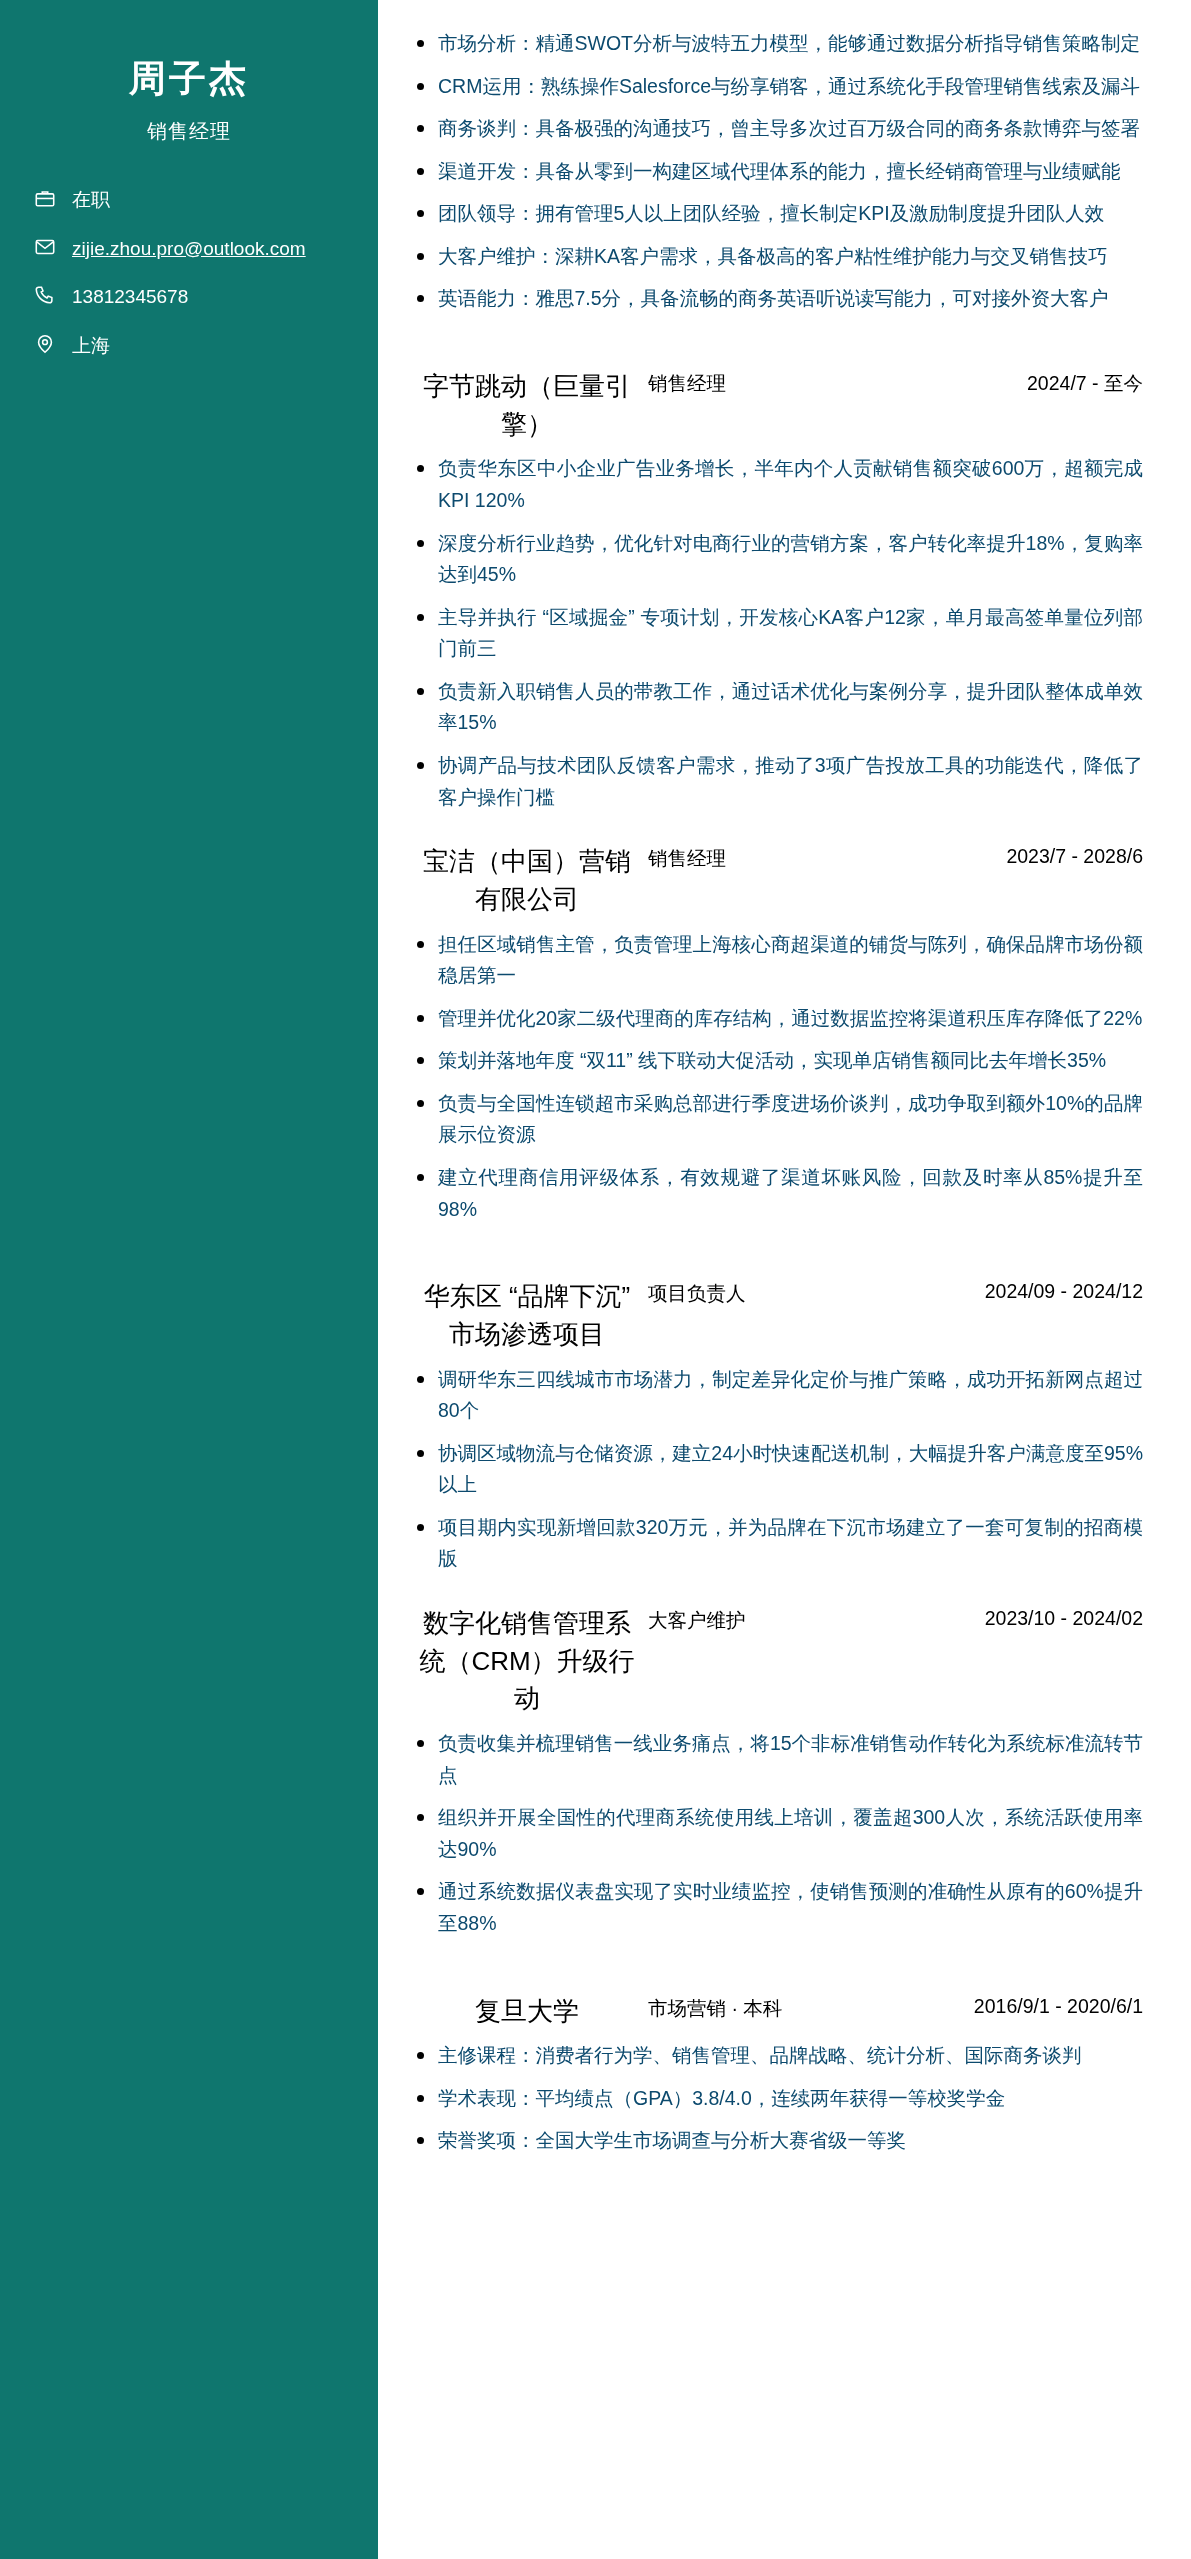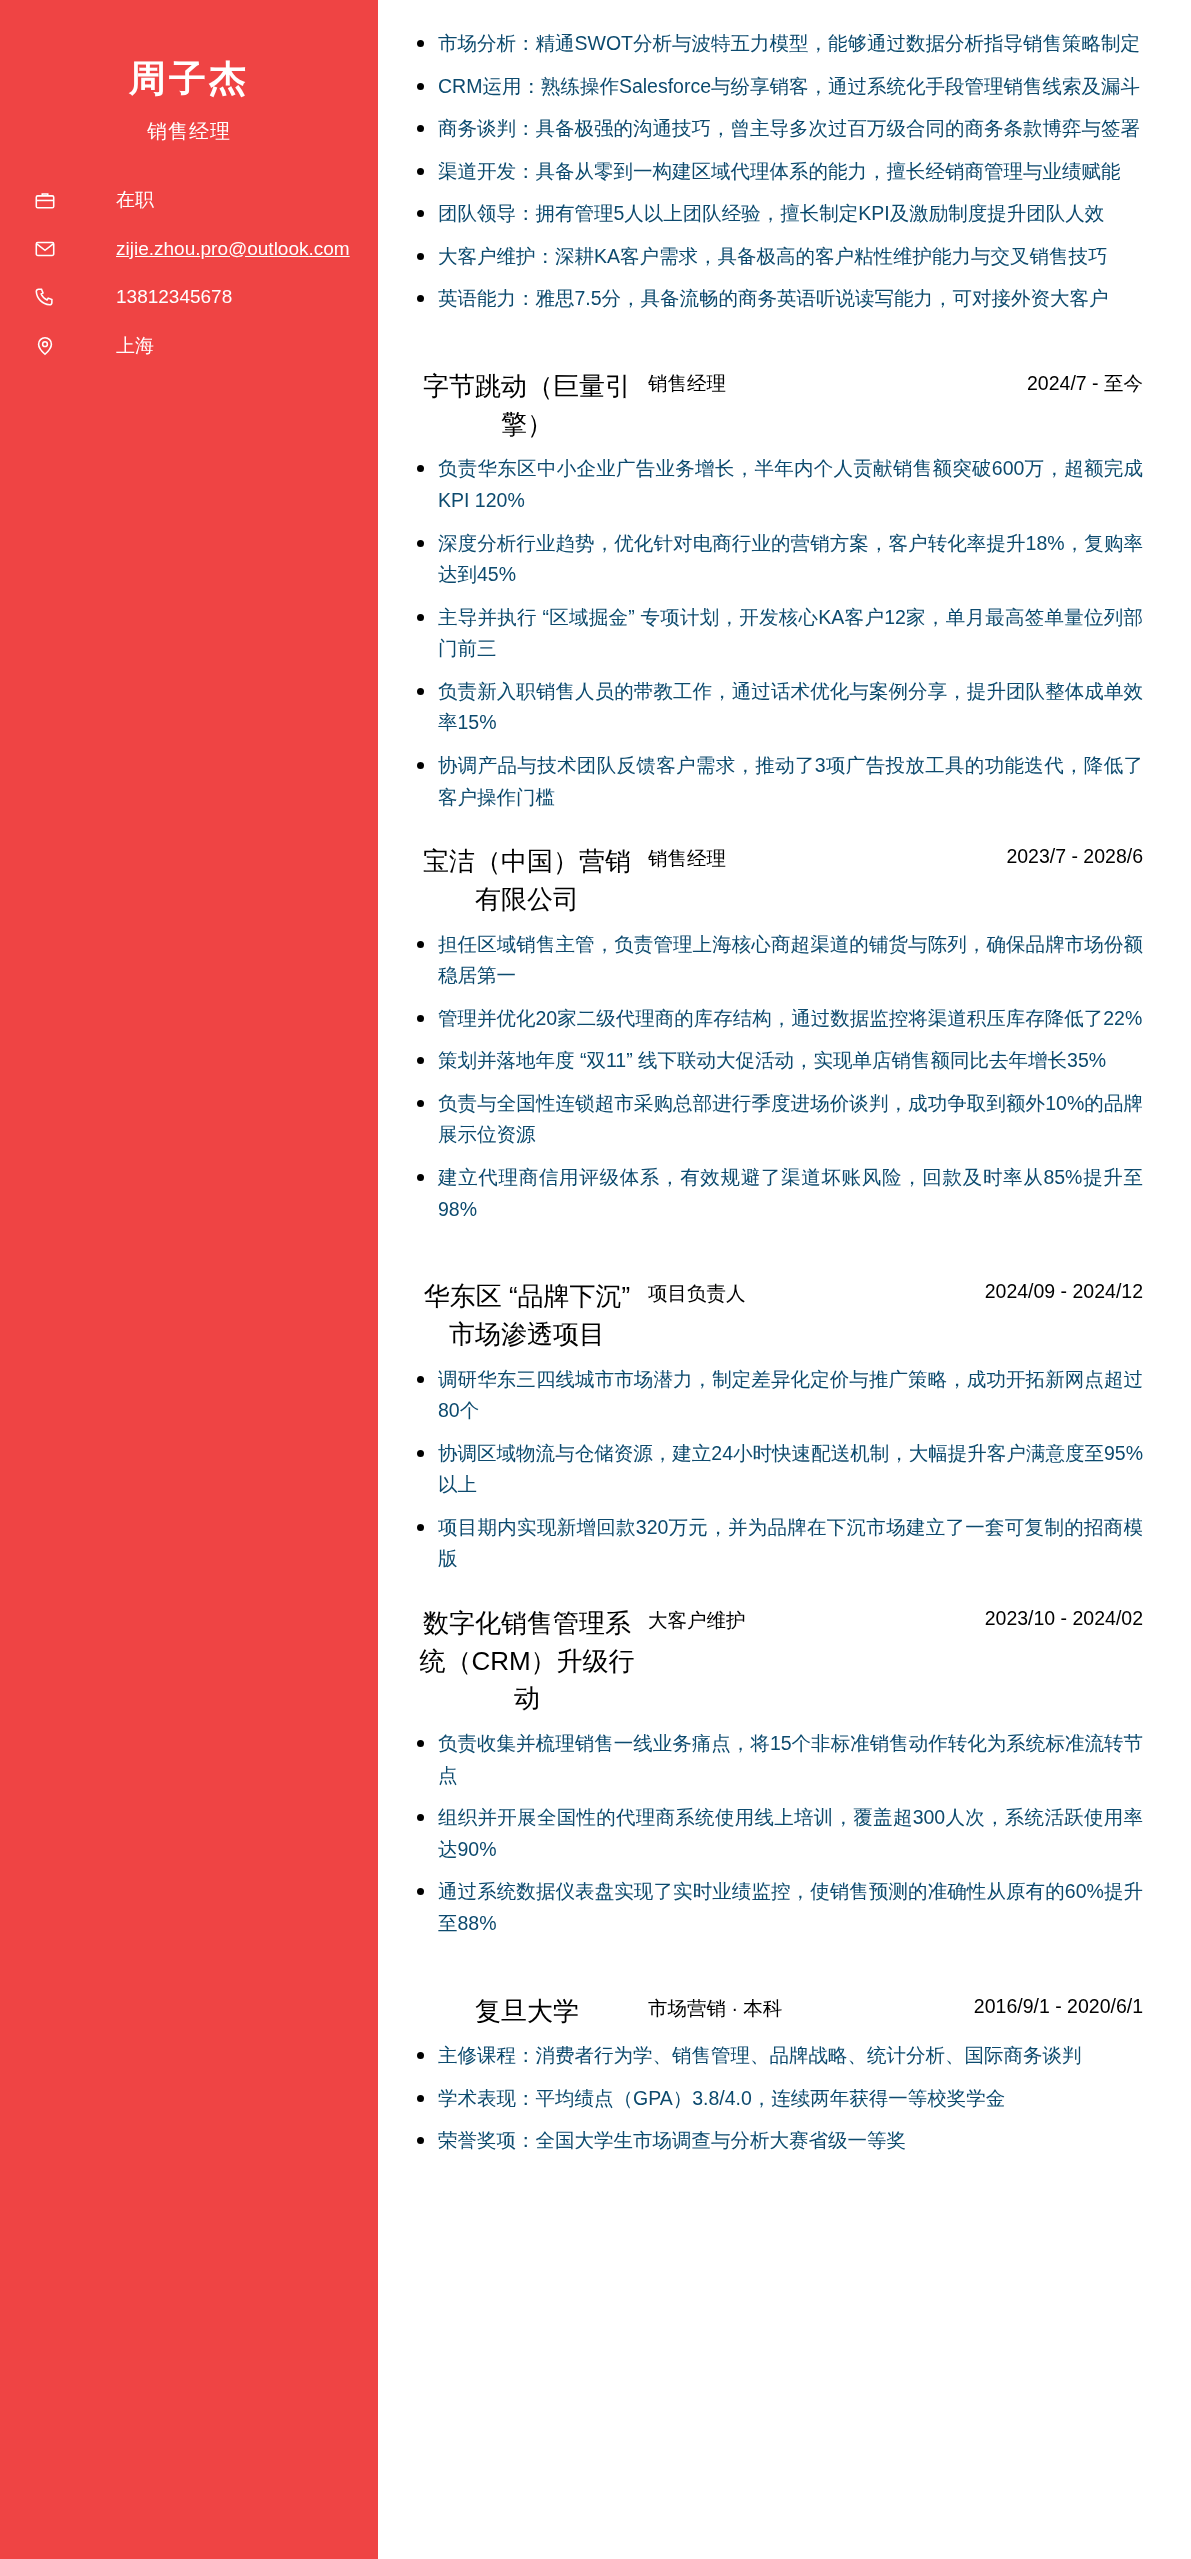--- a/index.html
+++ b/index.html
@@ -13,21 +13,21 @@
     position: relative;
     width: 1191px;
     height: 2559px;
     display: flex;
     background: #ffffff;
   }
 
   
   .sidebar {
     width: 378px;
-    background: #ef4444;
+    background: #0f766e;
     color: #ffffff;
     padding: 40px 34px 0 34px;
     flex: 0 0 378px;
   }
   .name {
     font-size: 37px;
     font-weight: bold;
     letter-spacing: 3px;
     text-align: center;
     margin-top: 14px;
@@ -36,25 +36,24 @@
   .job-title {
     font-size: 20px;
     text-align: center;
     letter-spacing: 1px;
     margin-bottom: 42px;
     font-weight: normal;
   }
   .contact-list { margin-top: 10px; }
   .contact-item {
     display: flex;
-    align-items: center;
+    align-items: flex-start;
     margin-bottom: 22px;
     font-size: 19px;
     line-height: 1.4;
-    gap: 44px;
   }
   .contact-icon {
     width: 28px;
     flex: 0 0 28px;
     display: inline-flex;
     align-items: center;
     justify-content: flex-start;
     margin-right: 10px;
   }
   .contact-icon svg { display: block; }

